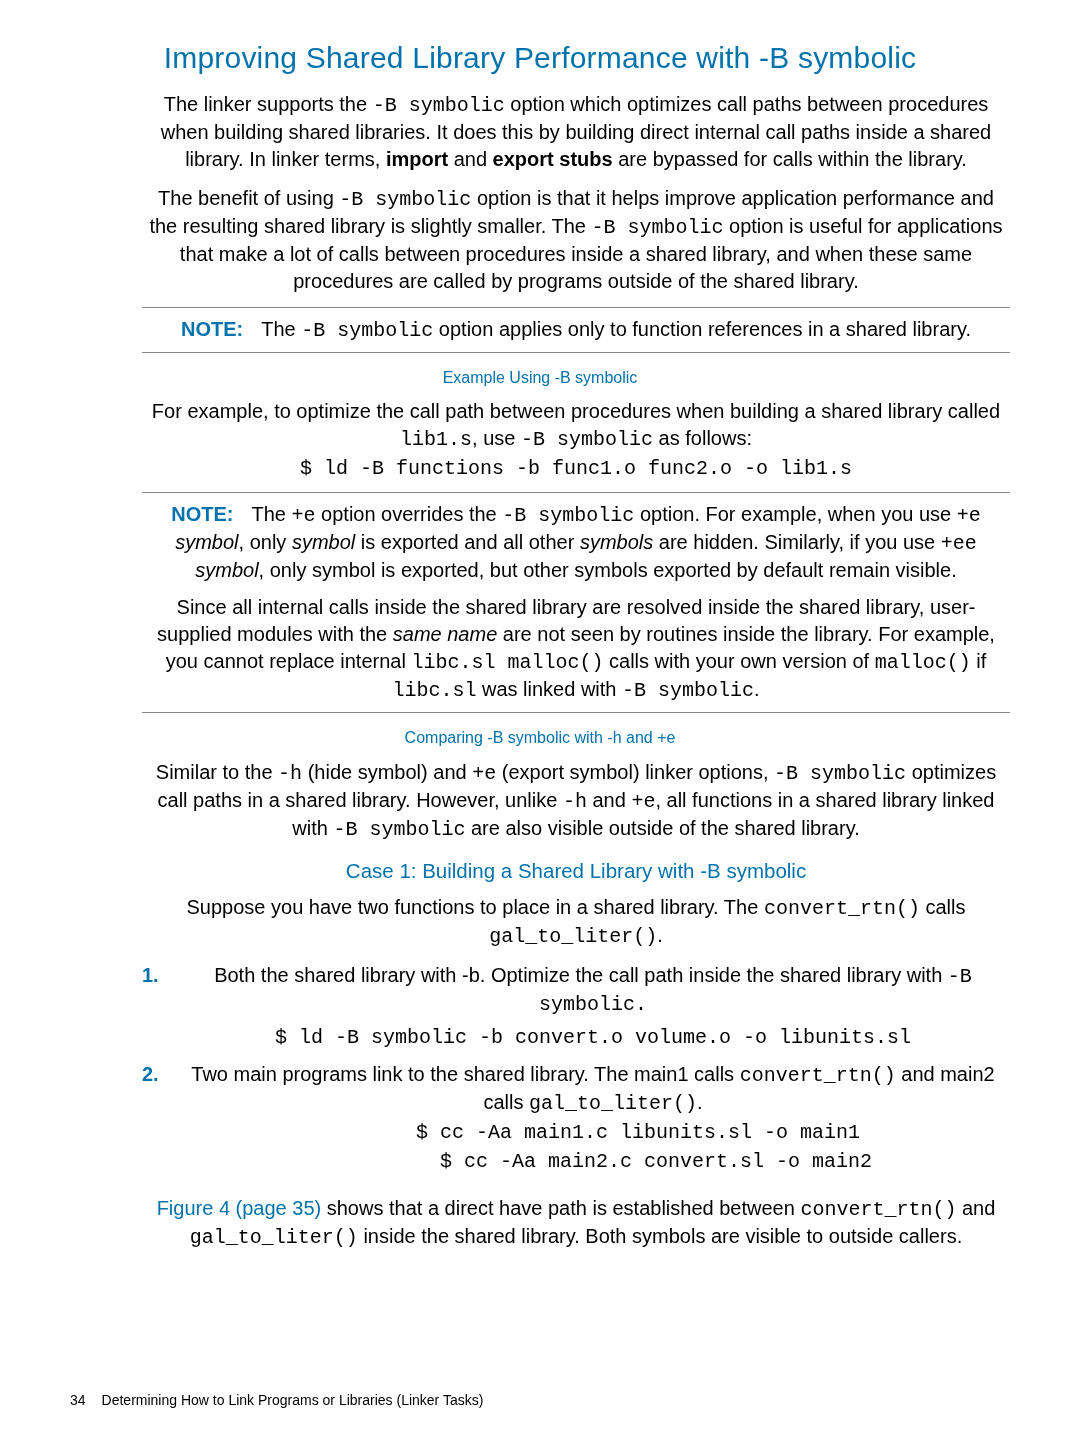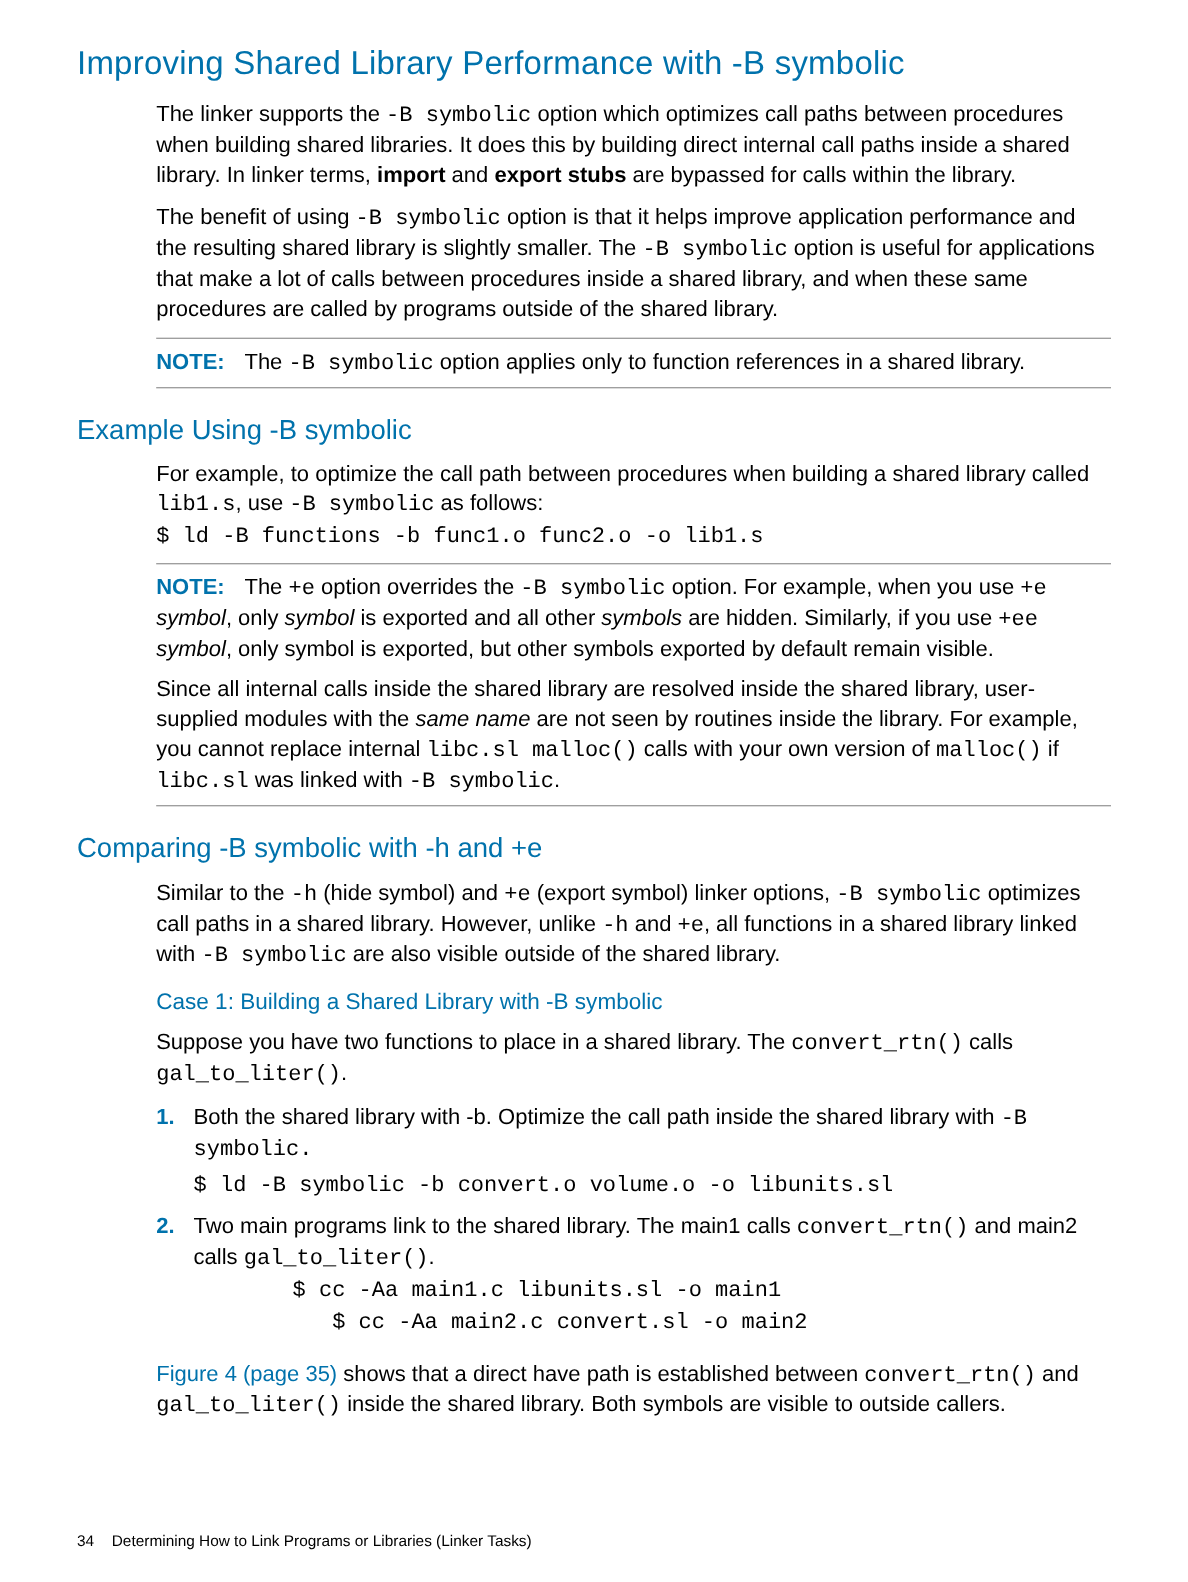--- a/index.html
+++ b/index.html
@@ -12,33 +12,34 @@
     color: #000;
     font-size: 20px;
     line-height: 1.35;
   }
   .page {
     box-sizing: border-box;
     width: 1080px;
     min-height: 1438px;
     padding: 38px 70px 30px 70px;
     position: relative;
+    text-align: center;
   }
   .h1 {
     color: #0072ac;
     font-size: 30px;
     font-weight: 400;
     margin: 0 0 12px 0;
     letter-spacing: 0.2px;
   }
   .h2 {
     color: #0072ac;
-    font-size: 25px;
+    font-size: 16px;
     font-weight: 400;
-    margin: 22px 0 10px 0;
+    margin: 6px 0 10px 0;
   }
   .h3 {
     color: #0072ac;
     font-size: 20.5px;
     font-weight: 400;
     margin: 14px 0 10px 0;
   }
   .indent1 { margin-left: 72px; }
   .body-p {
     margin: 0 0 12px 0;

